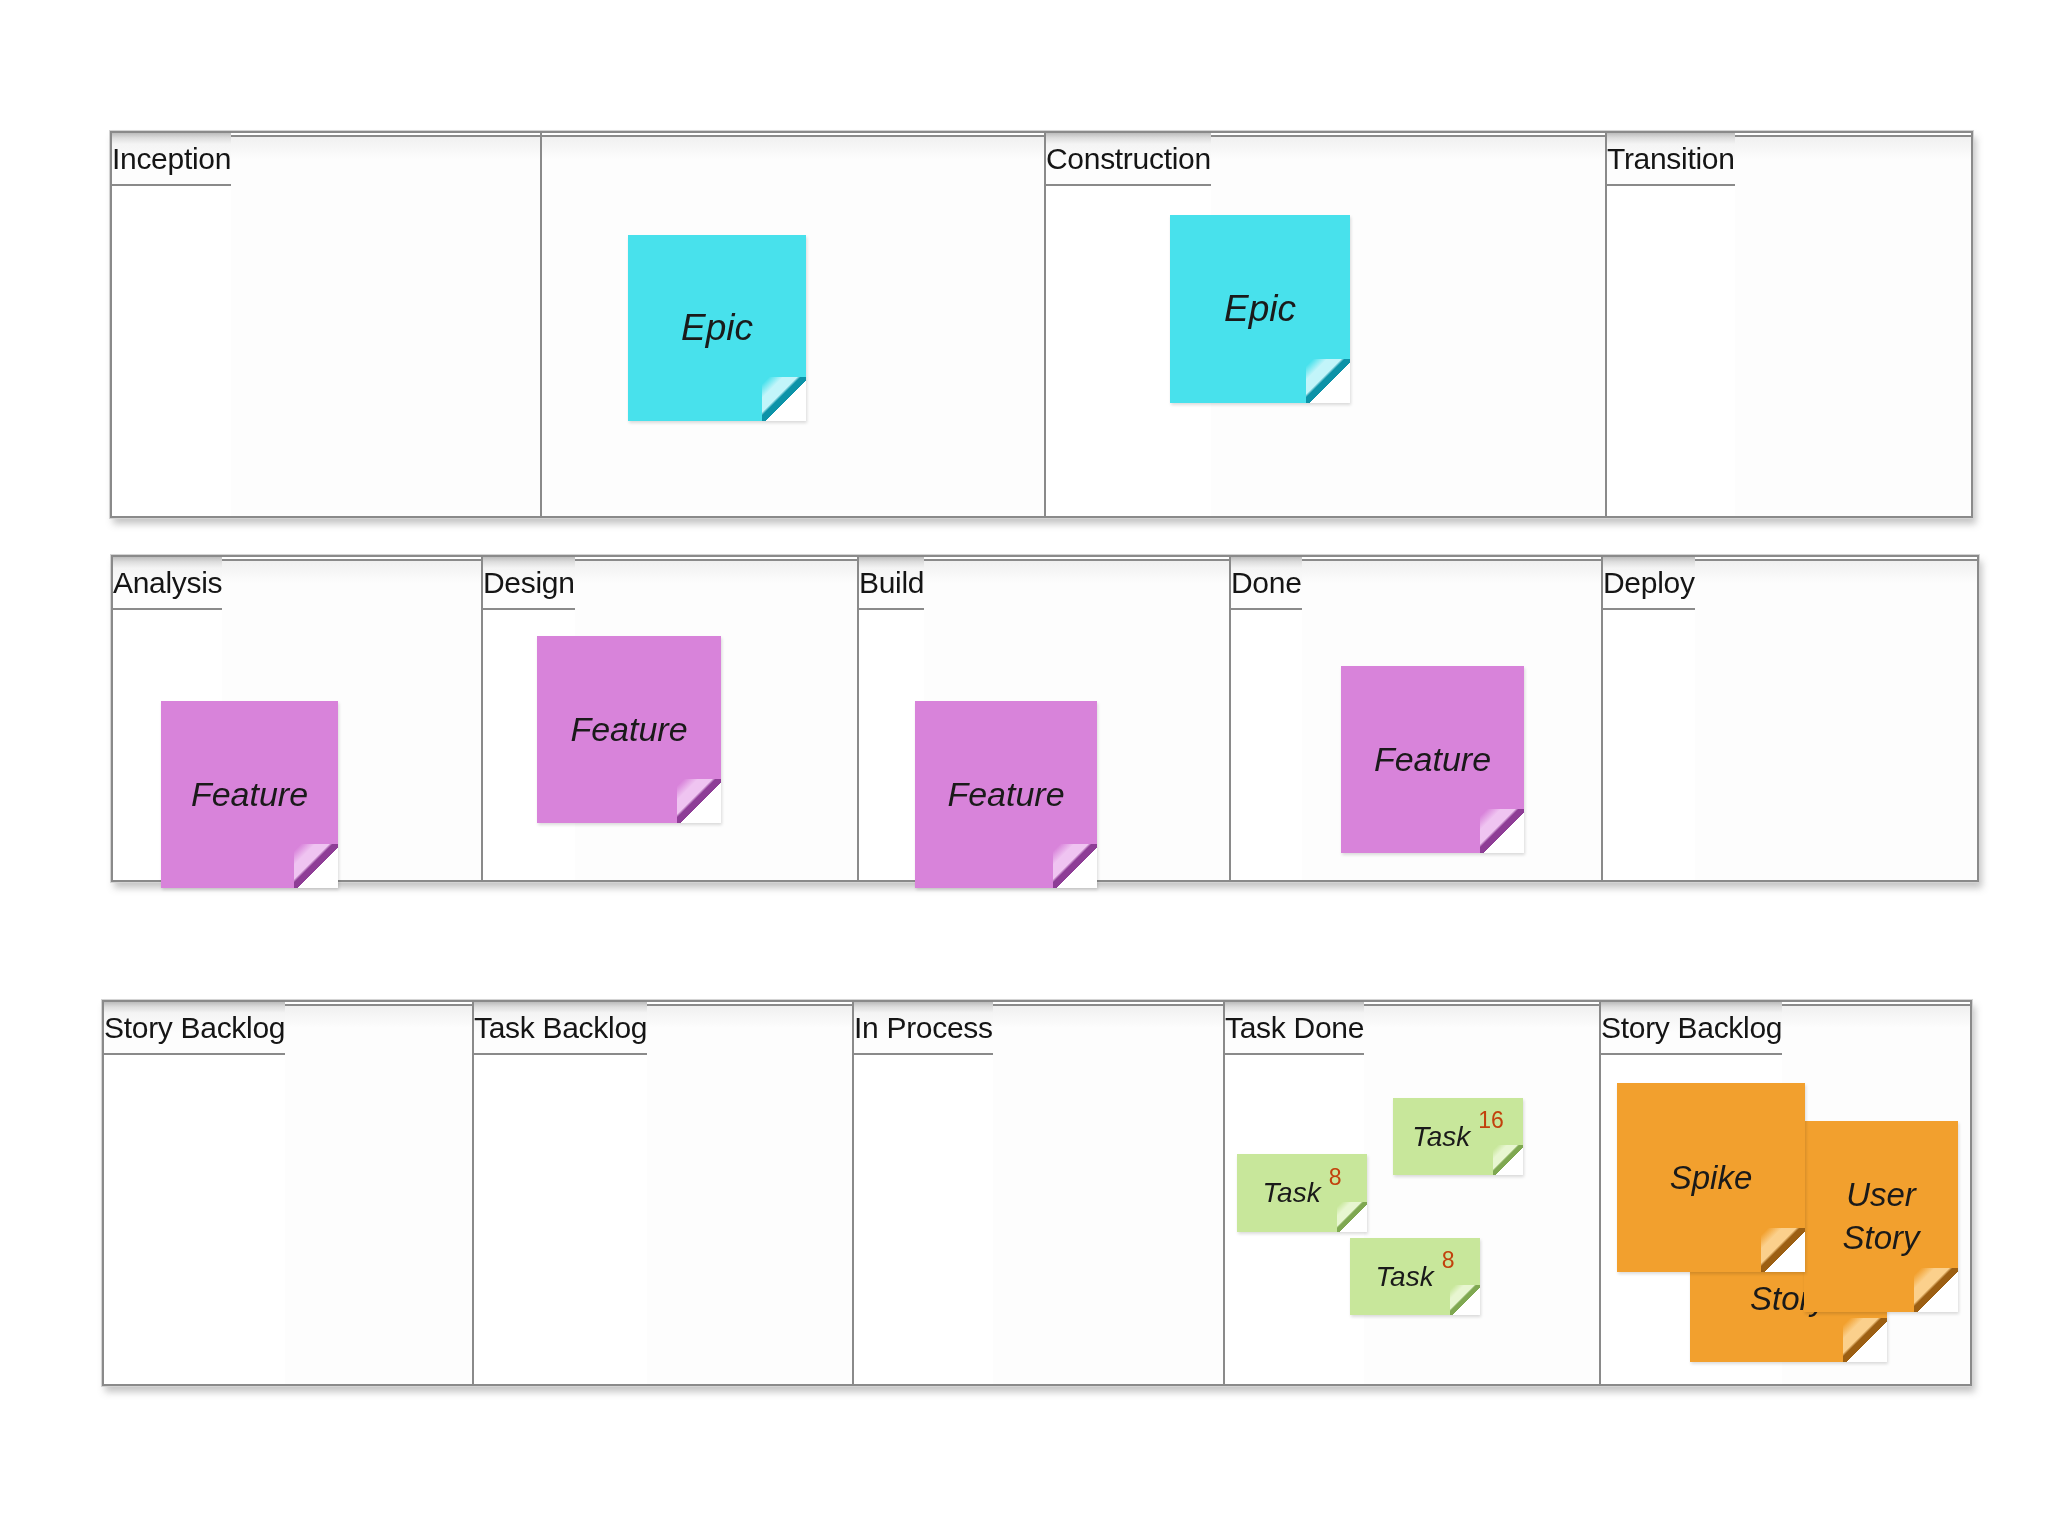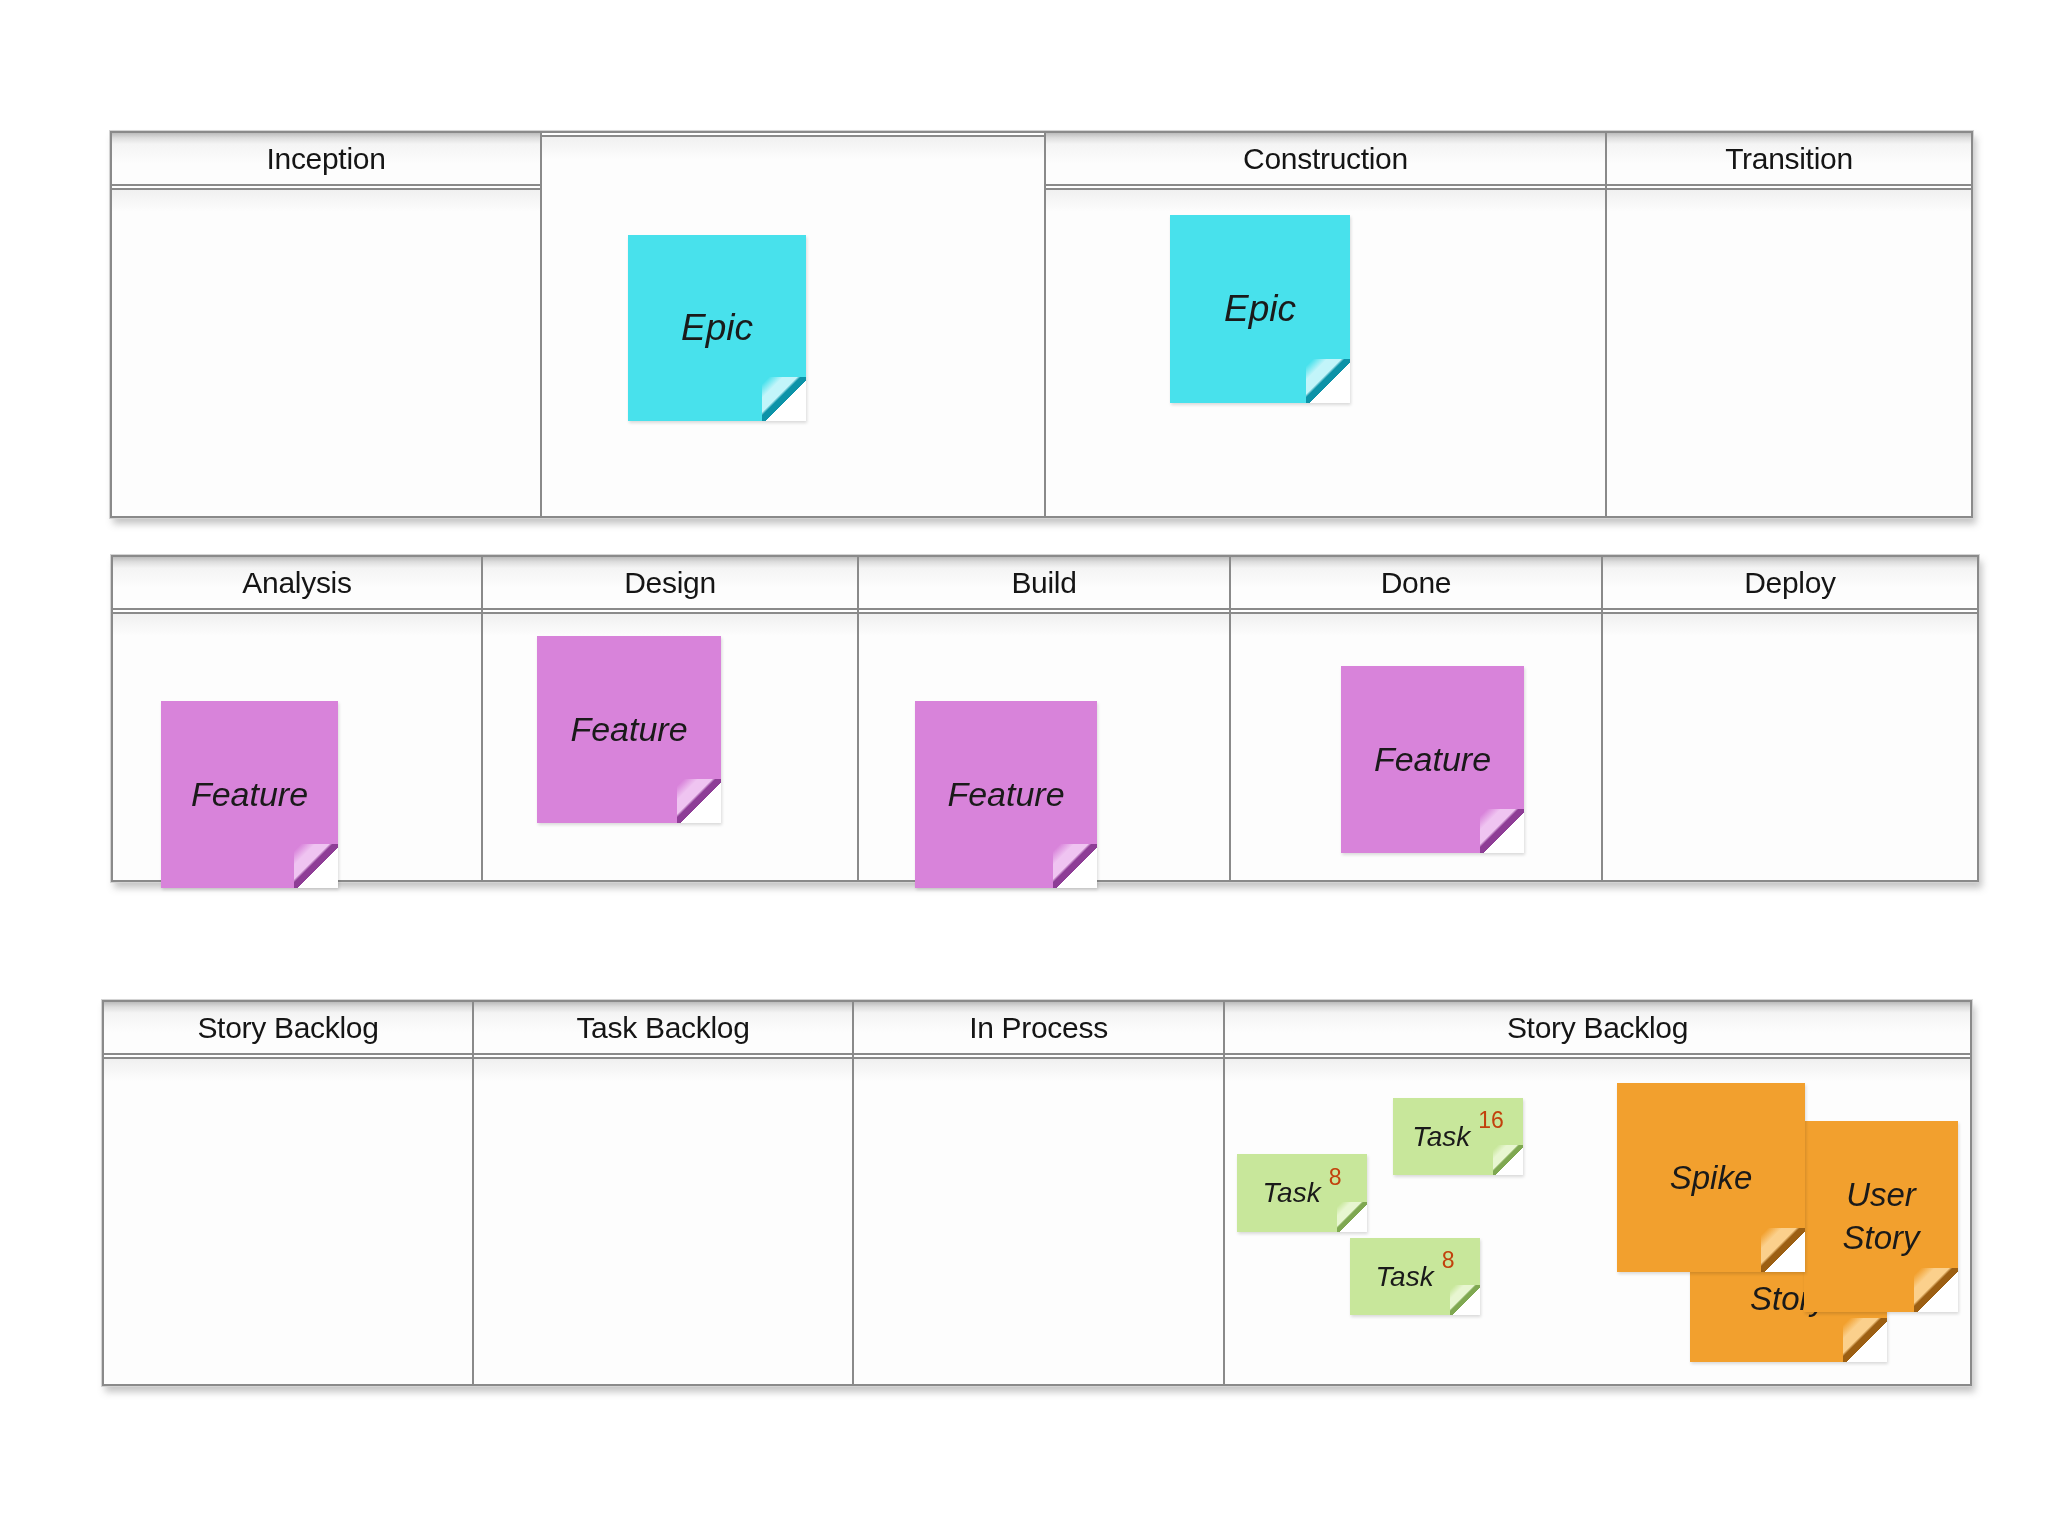--- a/index.html
+++ b/index.html
@@ -19,21 +19,21 @@
     display: flex;
     background: #ffffff;
     border: 2px solid #8a8a8a;
     box-sizing: border-box;
     box-shadow: 0 0 0 1px #d4d4d4, 3px 6px 7px rgba(90,90,90,.35);
     z-index: 1;
   }
   .col {
     flex: 0 0 auto;
     display: flex;
-    flex-direction: column;
+    flex-direction: row;
     border-right: 2px solid #8a8a8a;
     box-sizing: border-box;
   }
   .col:last-child { border-right: none; flex: 1 1 auto; }
   .col-header {
     height: 53px;
     flex: 0 0 53px;
     display: flex;
     align-items: center;
     justify-content: center;
@@ -177,20 +177,24 @@
     </div>
     <div class="col">
       <div class="col-header">Task Backlog</div>
       <div class="col-body"></div>
     </div>
     <div class="col">
       <div class="col-header">In Process</div>
       <div class="col-body"></div>
     </div>
     <div class="col">
+      <div class="col-header">Task Done</div>
+      <div class="col-body"></div>
+    </div>
+    <div class="col">
       <div class="col-header">Story Backlog</div>
       <div class="col-body"></div>
     </div>
   </section>
 
   <div class="note note-epic" id="note-epic-elaboration">
     <span class="note-label">Epic</span>
   </div>
   <div class="note note-epic" id="note-epic-construction">
     <span class="note-label">Epic</span>

